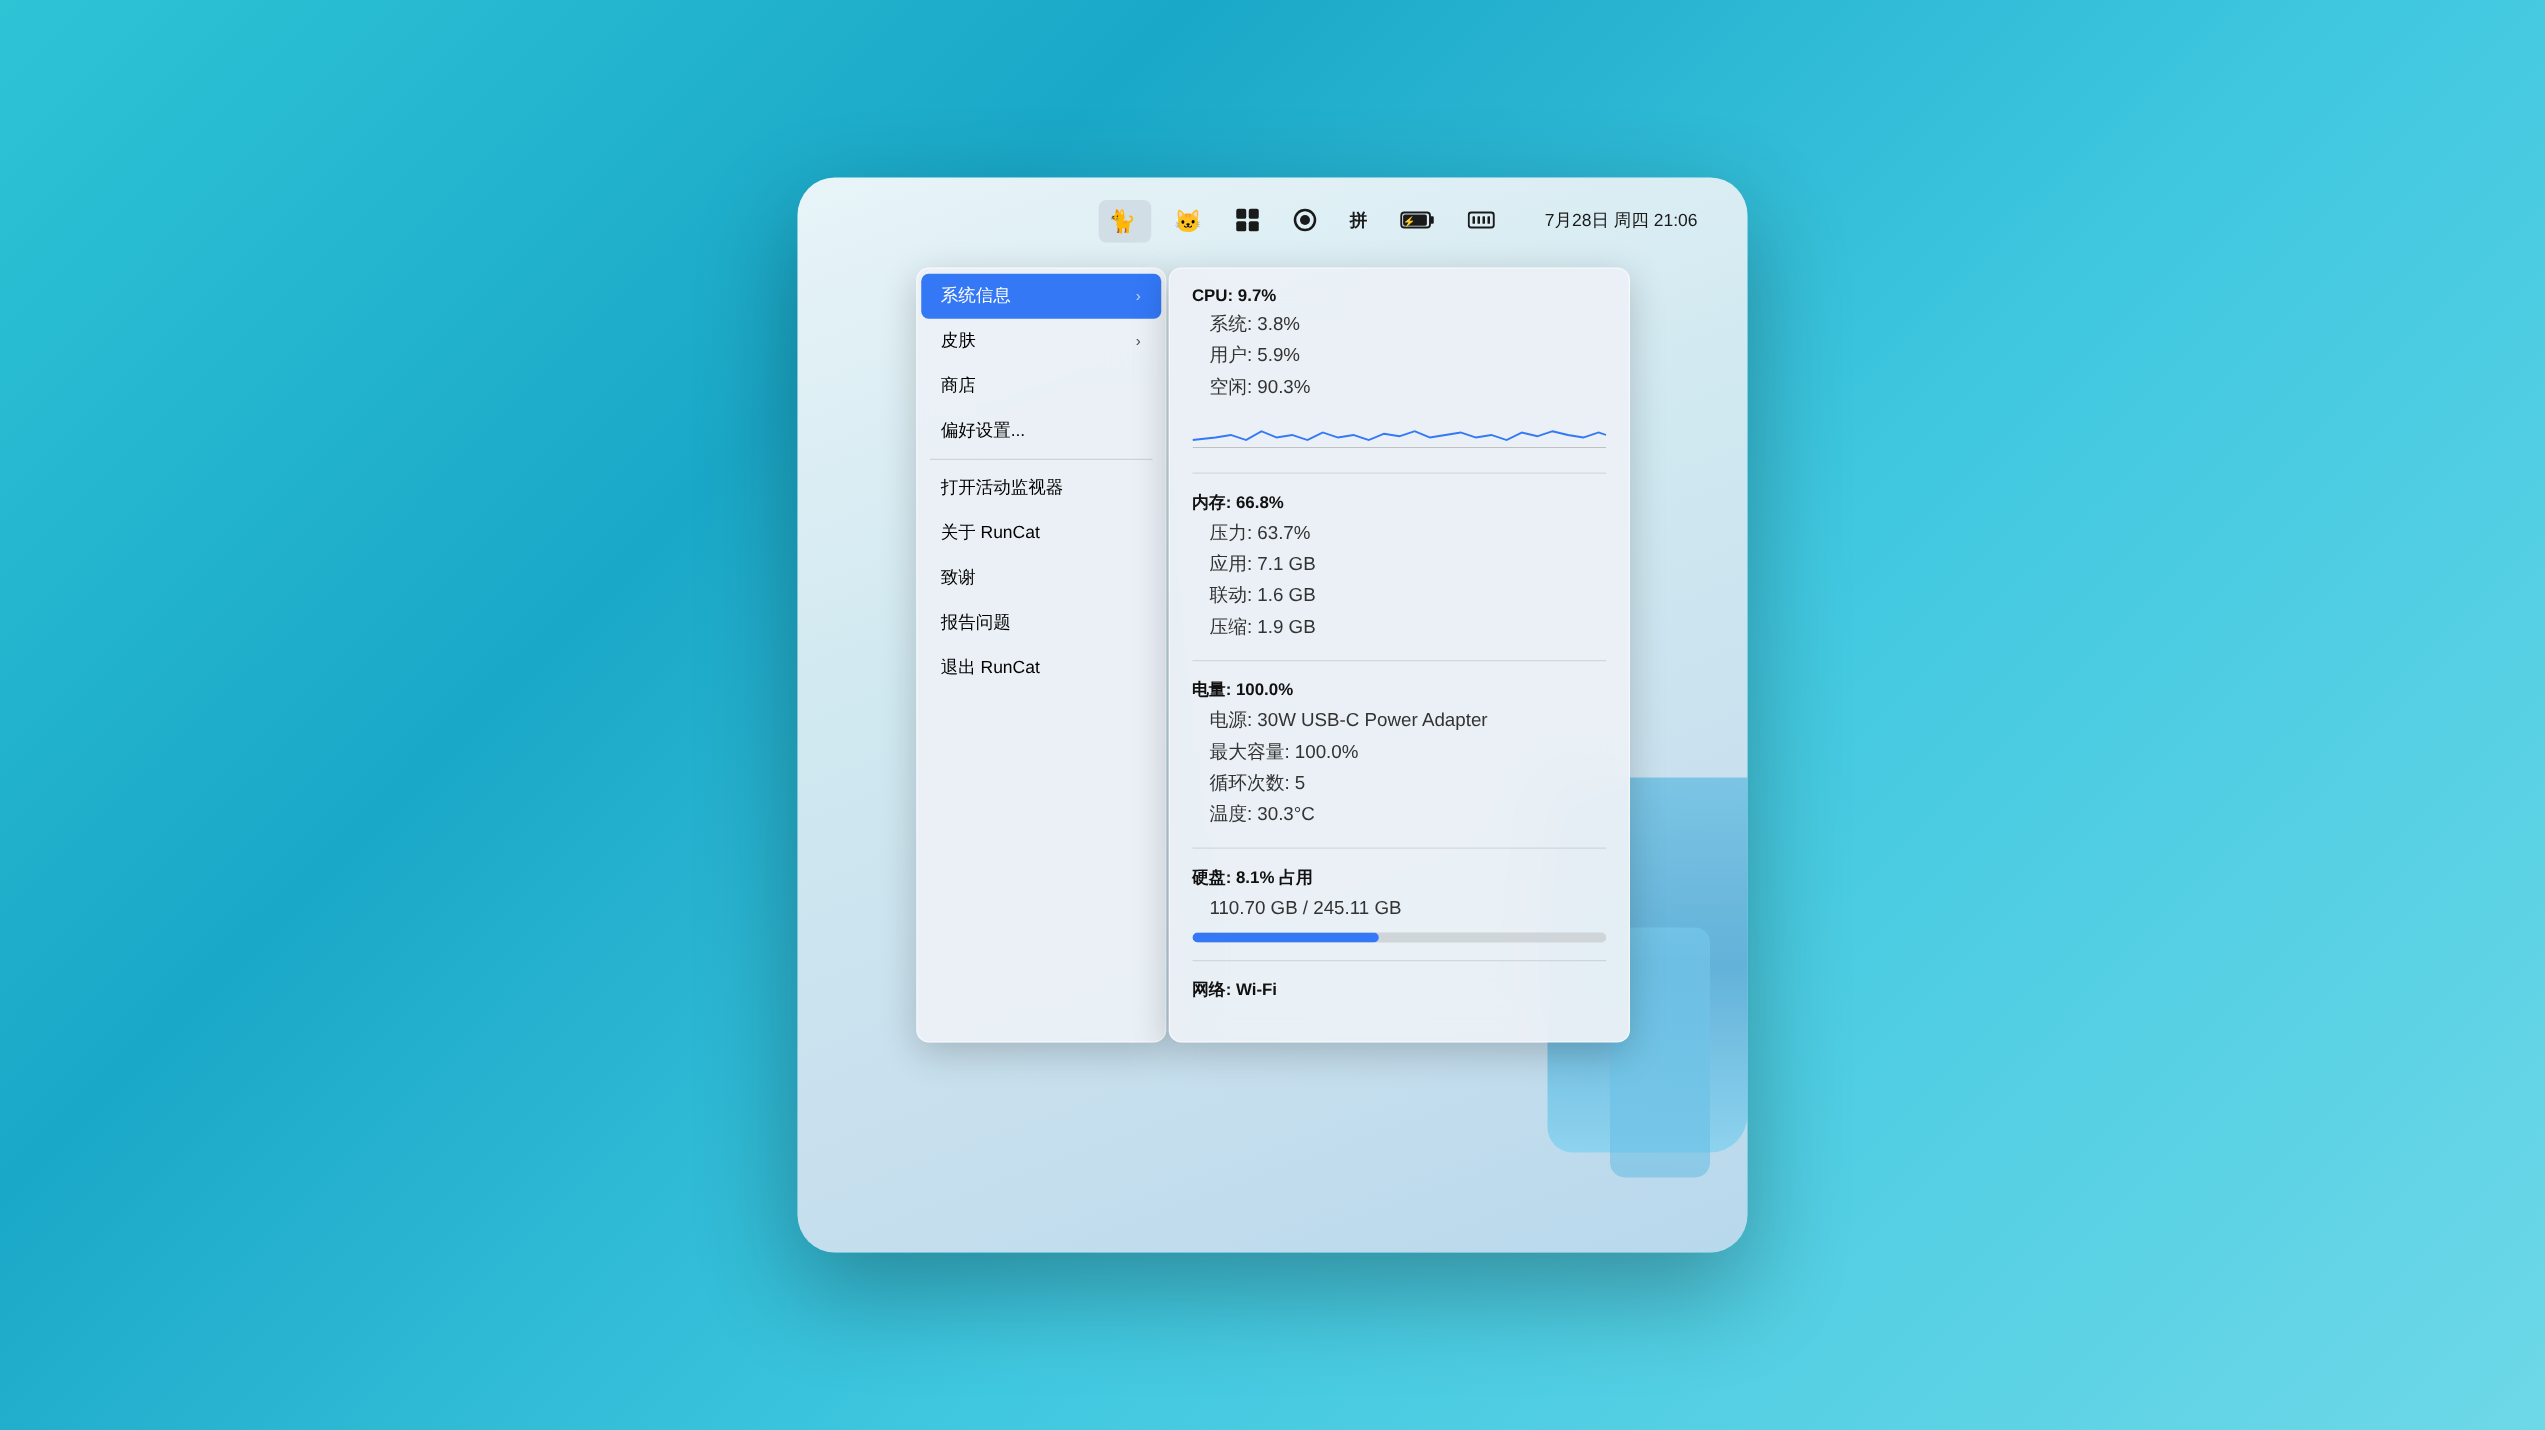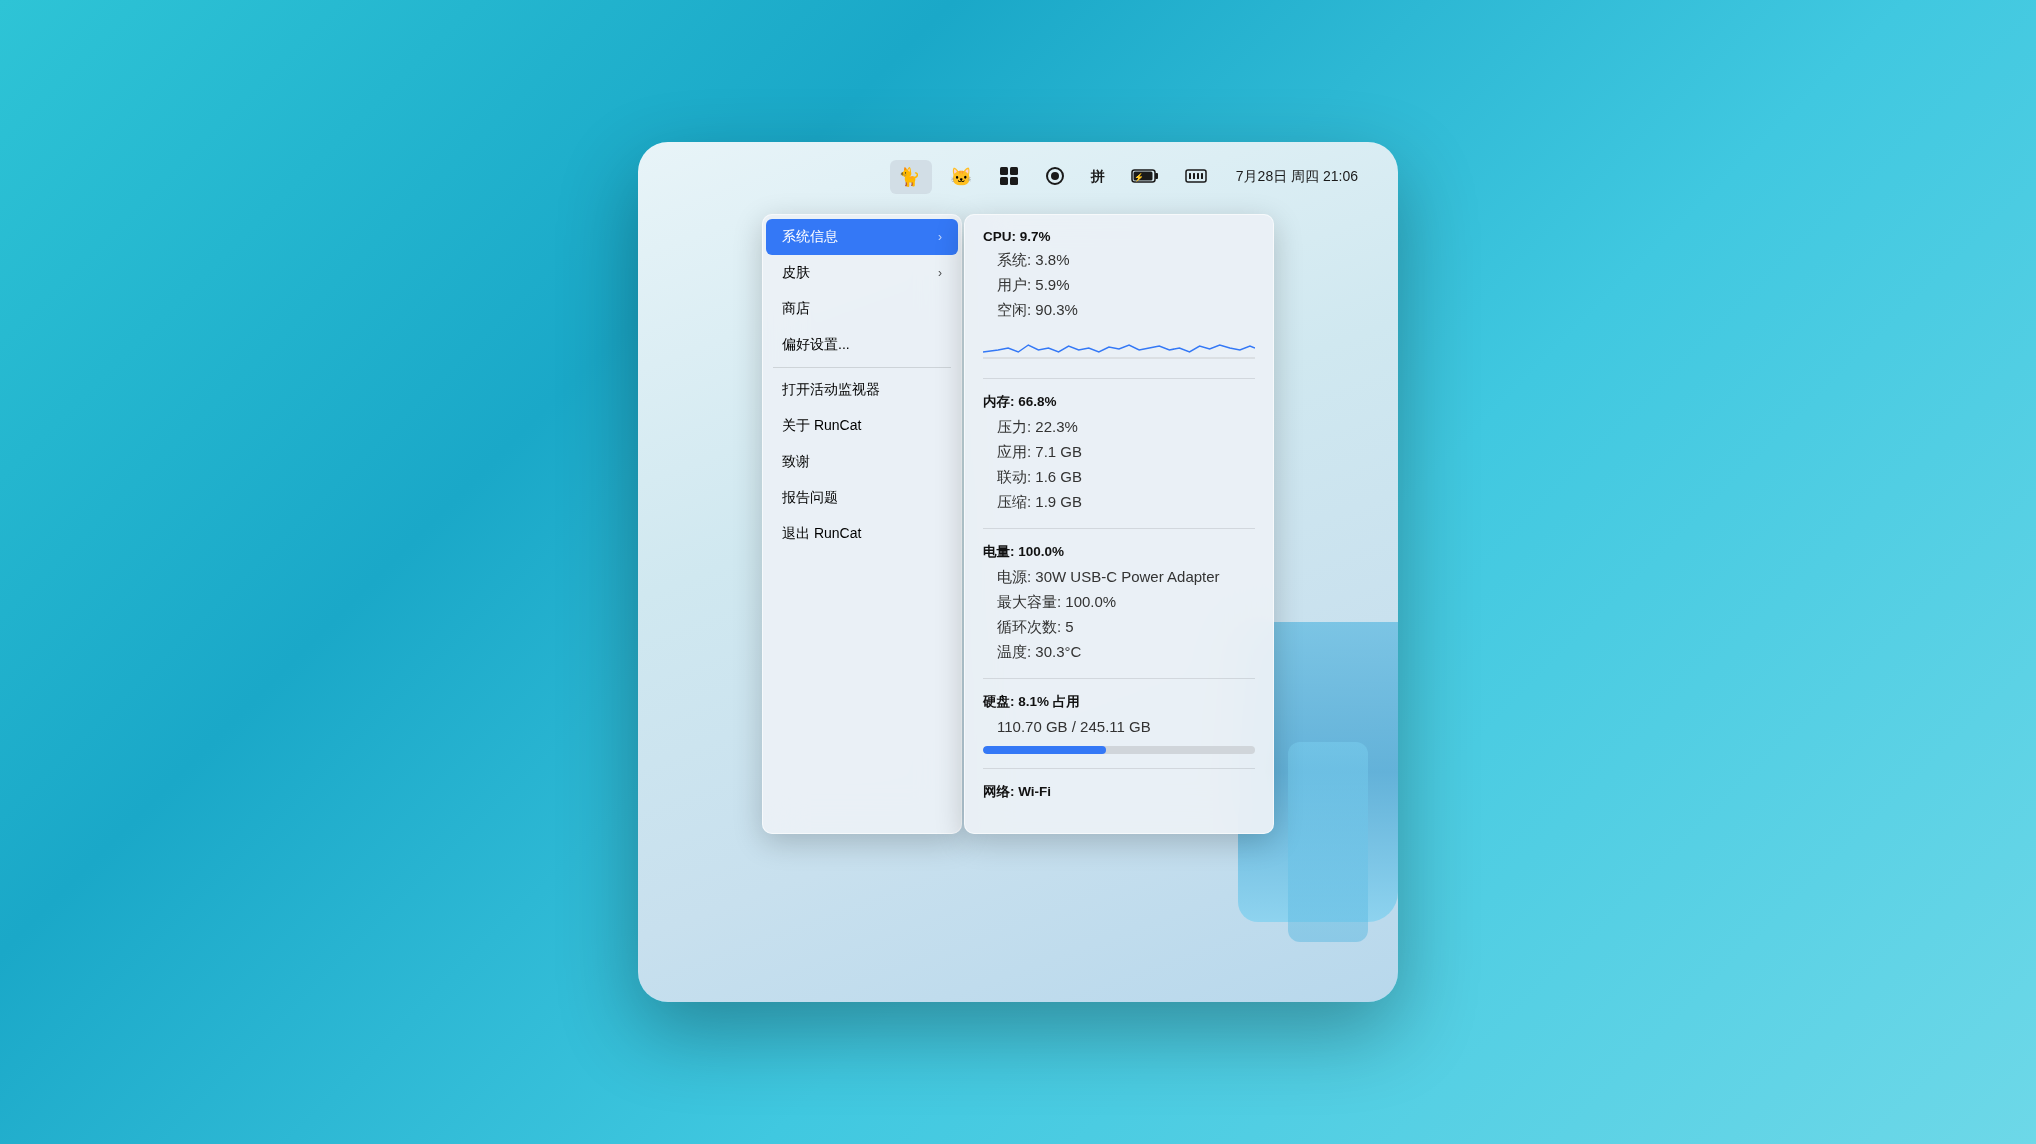--- a/index.html
+++ b/index.html
@@ -54,21 +54,21 @@
 
     .menubar-icon {
       font-size: 18px;
       line-height: 1;
     }
 
     .menubar-time {
       font-size: 14px;
       font-weight: 500;
       color: #1a1a1a;
-      margin-left: 11px;
+      margin-left: 22px;
     }
 
     
     .bg-shape {
       position: absolute;
       bottom: 80px;
       right: 0;
       width: 160px;
       height: 300px;
       background: linear-gradient(180deg, #5ab8e0 0%, #3a9fd0 50%, #7ad0f0 100%);
@@ -139,21 +139,21 @@
     }
 
     .menu-separator {
       height: 1px;
       background: rgba(0,0,0,0.12);
       margin: 4px 10px;
     }
 
     
     .right-panel {
-      width: 310px;
+      width: 369px;
       background: rgba(235, 240, 245, 0.95);
       backdrop-filter: blur(20px);
       border-radius: 10px;
       box-shadow: 0 8px 30px rgba(0,0,0,0.2);
       padding: 14px 18px;
       border: 1px solid rgba(255,255,255,0.6);
       margin-left: 2px;
       font-size: 13px;
       color: #1a1a1a;
     }
@@ -337,21 +337,21 @@
             <svg viewBox="0 0 270 30" preserveAspectRatio="none">
               <polyline points="0,22 15,20 25,18 35,22 45,15 55,20 65,18 75,22 85,16 95,20 105,18 115,22 125,17 135,19 145,15 155,20 165,18 175,16 185,20 195,18 205,22 215,16 225,19 235,15 245,18 255,20 265,16 270,18" fill="none" stroke="#3478f6" stroke-width="1.5"></polyline>
               <line x1="0" y1="28" x2="270" y2="28" stroke="#aaa" stroke-width="0.5"></line>
             </svg>
           </div>
         </div>
 
         <div class="stat-section">
           <div class="stat-title">内存:  66.8%</div>
           <div class="stat-detail">
-            <div>压力:  22.3%</div>
+            <div>压力:  63.7%</div>
             <div>应用:  7.1 GB</div>
             <div>联动:  1.6 GB</div>
             <div>压缩:  1.9 GB</div>
           </div>
         </div>
 
         <div class="stat-section">
           <div class="stat-title">电量:  100.0%</div>
           <div class="stat-detail">
             <div>电源:  30W USB-C Power Adapter</div>

